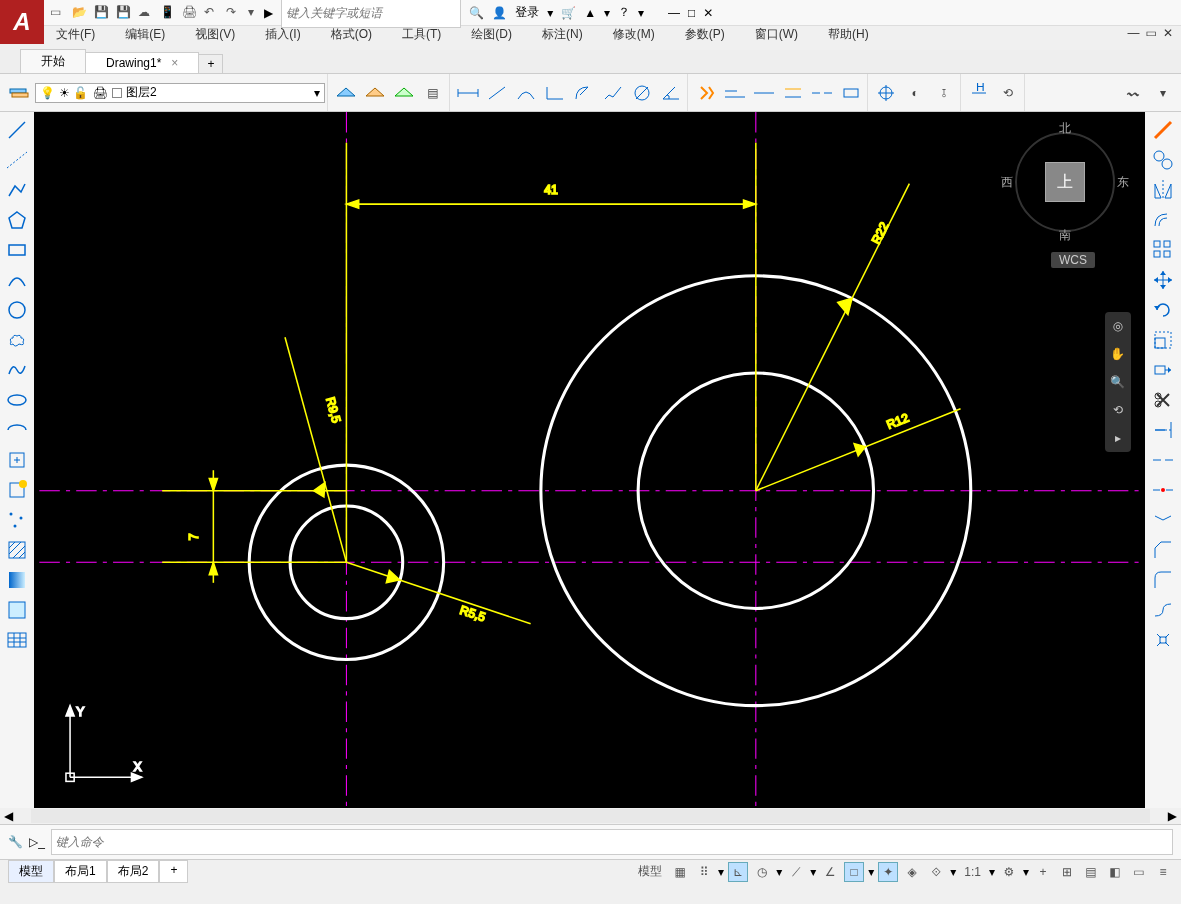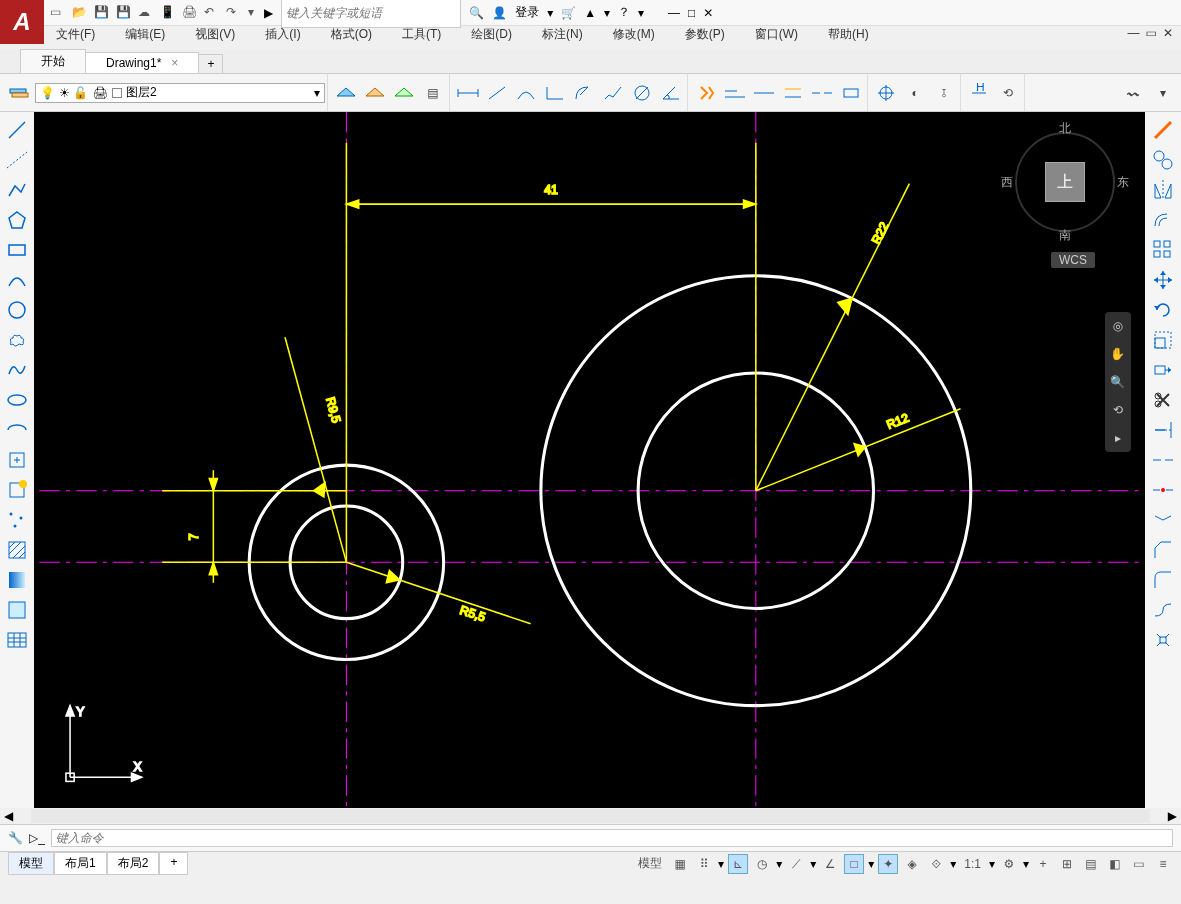--- a/index.html
+++ b/index.html
@@ -37,21 +37,21 @@
 .vc-e{position:absolute;right:-4px;top:52px}
 .vc-w{position:absolute;left:-4px;top:52px}
 .wcs-badge{position:absolute;top:140px;right:50px;background:#444;color:#ccc;padding:1px 8px;border-radius:2px;font-size:12px}
 .navbar{position:absolute;right:14px;top:200px;width:26px;background:rgba(80,80,80,0.6);border-radius:4px;padding:4px 0;display:flex;flex-direction:column;align-items:center;gap:8px}
 .navbar div{width:20px;height:20px;color:#ccc;display:flex;align-items:center;justify-content:center}
 .hscroll{height:16px;background:#f0f0f0;display:flex;align-items:center}
 .hscroll-track{flex:1;margin:0 14px;height:14px;background:#e8e8e8;position:relative}
 .cmdline{background:#f8f8f8;border-top:1px solid #ccc;padding:2px 4px}
 .cmd-history{padding:2px 20px;color:#333;line-height:15px}
 .cmd-input{display:flex;align-items:center;padding:2px 4px;gap:6px}
-.cmd-input input{flex:1;border:1px solid #ccc;height:18px;padding:0 4px;font-style:italic;color:#888}
+.cmd-input input{flex:1;border:1px solid #ccc;height:26px;padding:0 4px;font-style:italic;color:#888}
 .statusbar{height:24px;display:flex;align-items:center;background:#f0f0f0;border-top:1px solid #ccc;padding:0 8px;gap:2px}
 .status-tabs{display:flex;gap:-1px}
 .status-tab{padding:2px 10px;background:#fff;border:1px solid #ccc;cursor:pointer}
 .status-tab.active{background:#e8f0ff}
 .status-right{margin-left:auto;display:flex;gap:4px;align-items:center}
 .sb-btn{width:20px;height:20px;display:flex;align-items:center;justify-content:center;cursor:pointer;color:#555}
 .sb-btn.active{background:#bde0ff;border:1px solid #6ab}
 svg{display:block}
 </style>
 </head>

